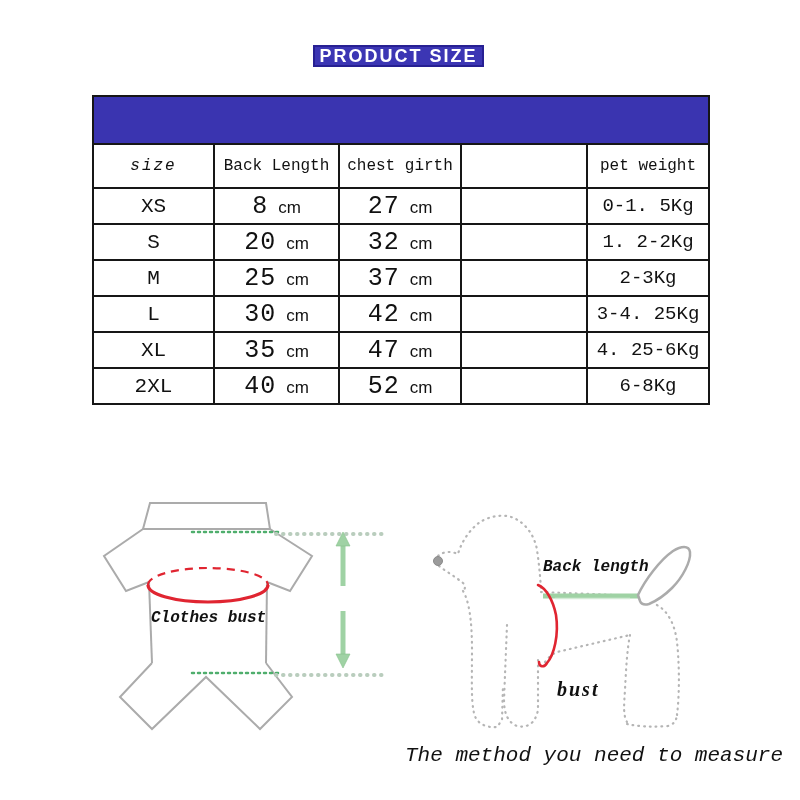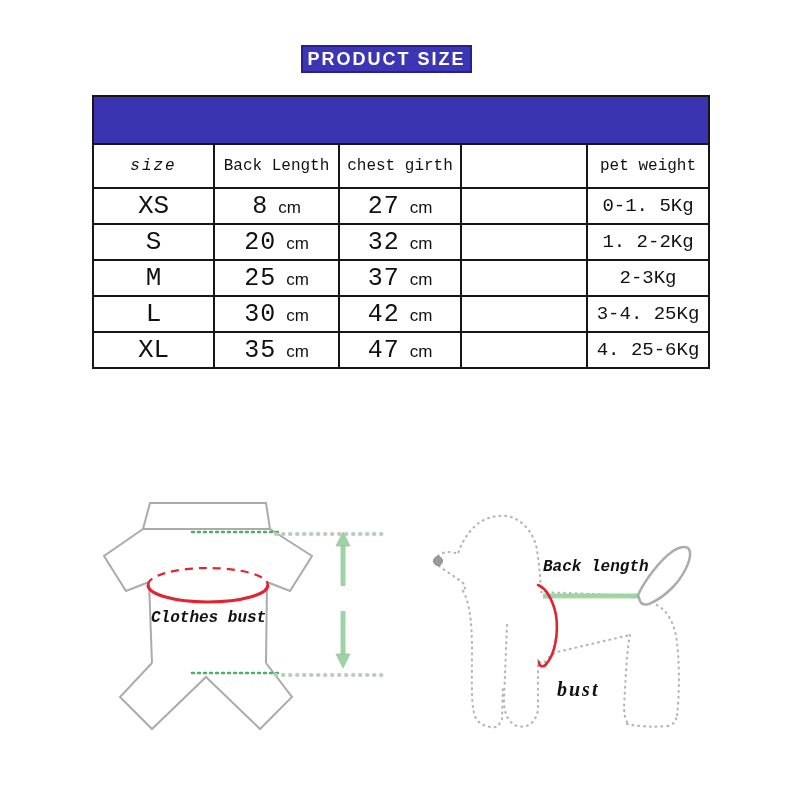--- a/index.html
+++ b/index.html
@@ -1,35 +1,35 @@
 <!DOCTYPE html>
 <html><head>
 <meta charset="utf-8">
 <style>
   html,body{margin:0;padding:0;background:#ffffff;}
   #stage{position:relative;width:800px;height:800px;background:#fff;overflow:hidden;
          font-family:"Liberation Mono", monospace;color:#111;}
 
   
-  .banner{position:absolute;left:301px;top:45px;width:171px;height:28px;
+  .banner{position:absolute;left:313px;top:45px;width:171px;height:22px;
           background:#3c36b4;border:2px solid #272093;box-sizing:border-box;
           display:flex;align-items:center;justify-content:center;}
   .banner span{color:#ffffff;font-family:"Liberation Sans", sans-serif;
                font-weight:bold;font-size:18px;letter-spacing:2px;white-space:nowrap;}
 
   
   table.size-table{position:absolute;left:92px;top:95px;width:616px;
                    border-collapse:collapse;table-layout:fixed;}
   table.size-table td{border:2px solid #161616;text-align:center;padding:0;
                       font-family:"Liberation Mono", monospace;vertical-align:middle;}
   tr.band td{background:#3a34b0;height:46px;border-bottom:2px solid #161616;}
   tr.head td{height:42px;font-size:16px;}
   td.size-head{font-style:italic;font-size:22px;letter-spacing:2px;}
   tr.data td{height:34px;}
-  td.size-cell{font-family:"Liberation Sans", sans-serif;font-size:26px;margin-top:20px;}
+  td.size-cell{font-family:"Liberation Sans", sans-serif;font-size:21px;margin-top:20px;}
   td.num-cell{font-size:25px;letter-spacing:1px;}
   td.num-cell .unit{font-family:"Liberation Sans", sans-serif;font-size:17px;
                     letter-spacing:0;margin-left:10px;}
   td.weight-cell{font-size:19px;}
 
   
   .dlabel{position:absolute;font-style:italic;font-weight:bold;white-space:nowrap;}
   .lbl-cbl{left:267px;top:586px;font-size:16px;}
   .lbl-cbust{left:151px;top:609px;font-size:16px;}
   .lbl-dbl{left:543px;top:558px;font-size:16px;}
@@ -99,20 +99,27 @@
       <td></td>
       <td class="weight-cell">3-4. 25Kg</td>
     </tr>
     <tr class="data">
       <td class="size-cell">XL</td>
       <td class="num-cell"><span>35</span><span class="unit">cm</span></td>
       <td class="num-cell"><span>47</span><span class="unit">cm</span></td>
       <td></td>
       <td class="weight-cell">4. 25-6Kg</td>
     </tr>
+    <tr class="data">
+      <td class="size-cell">2XL</td>
+      <td class="num-cell"><span>40</span><span class="unit">cm</span></td>
+      <td class="num-cell"><span>52</span><span class="unit">cm</span></td>
+      <td></td>
+      <td class="weight-cell">6-8Kg</td>
+    </tr>
   </tbody>
     </table>
 
   <svg class="svg-garment" width="320" height="260" viewBox="0 0 320 260">
 
     <polygon points="60,18 176,18 180,44 53,44" fill="none" stroke="#ababab" stroke-width="2"></polygon>
 
     <path d="M53,44 L14,71 L36,106 L59,97" fill="none" stroke="#ababab" stroke-width="2"></path>
     <path d="M180,44 L222,71 L200,106 L177,97" fill="none" stroke="#ababab" stroke-width="2"></path>
 
@@ -164,14 +171,15 @@
 
     <path d="M213,110 C220,95 235,75 248,66 C256,61 264,60 265,67 C266,76 258,92 247,103 C240,110 231,116 224,119 Q217,121 215,116 Z" fill="#ffffff" stroke="#ababab" stroke-width="2.5" stroke-linejoin="round"></path>
 
     <path d="M113,100 C121,103 128,115 131,130 C134,150 129,170 122,178 C119,183 114,182 114,177" fill="none" stroke="#e02531" stroke-width="2.6" stroke-linecap="round"></path>
   </svg>
 
   <div class="dlabel lbl-cbust">Clothes bust</div>
   <div class="dlabel lbl-dbl">Back length</div>
   <div class="dlabel lbl-dbust">bust</div>
 
+  <div class="caption cap-right">The method you need to measure</div>
 
 </div>
 
 </body></html>

